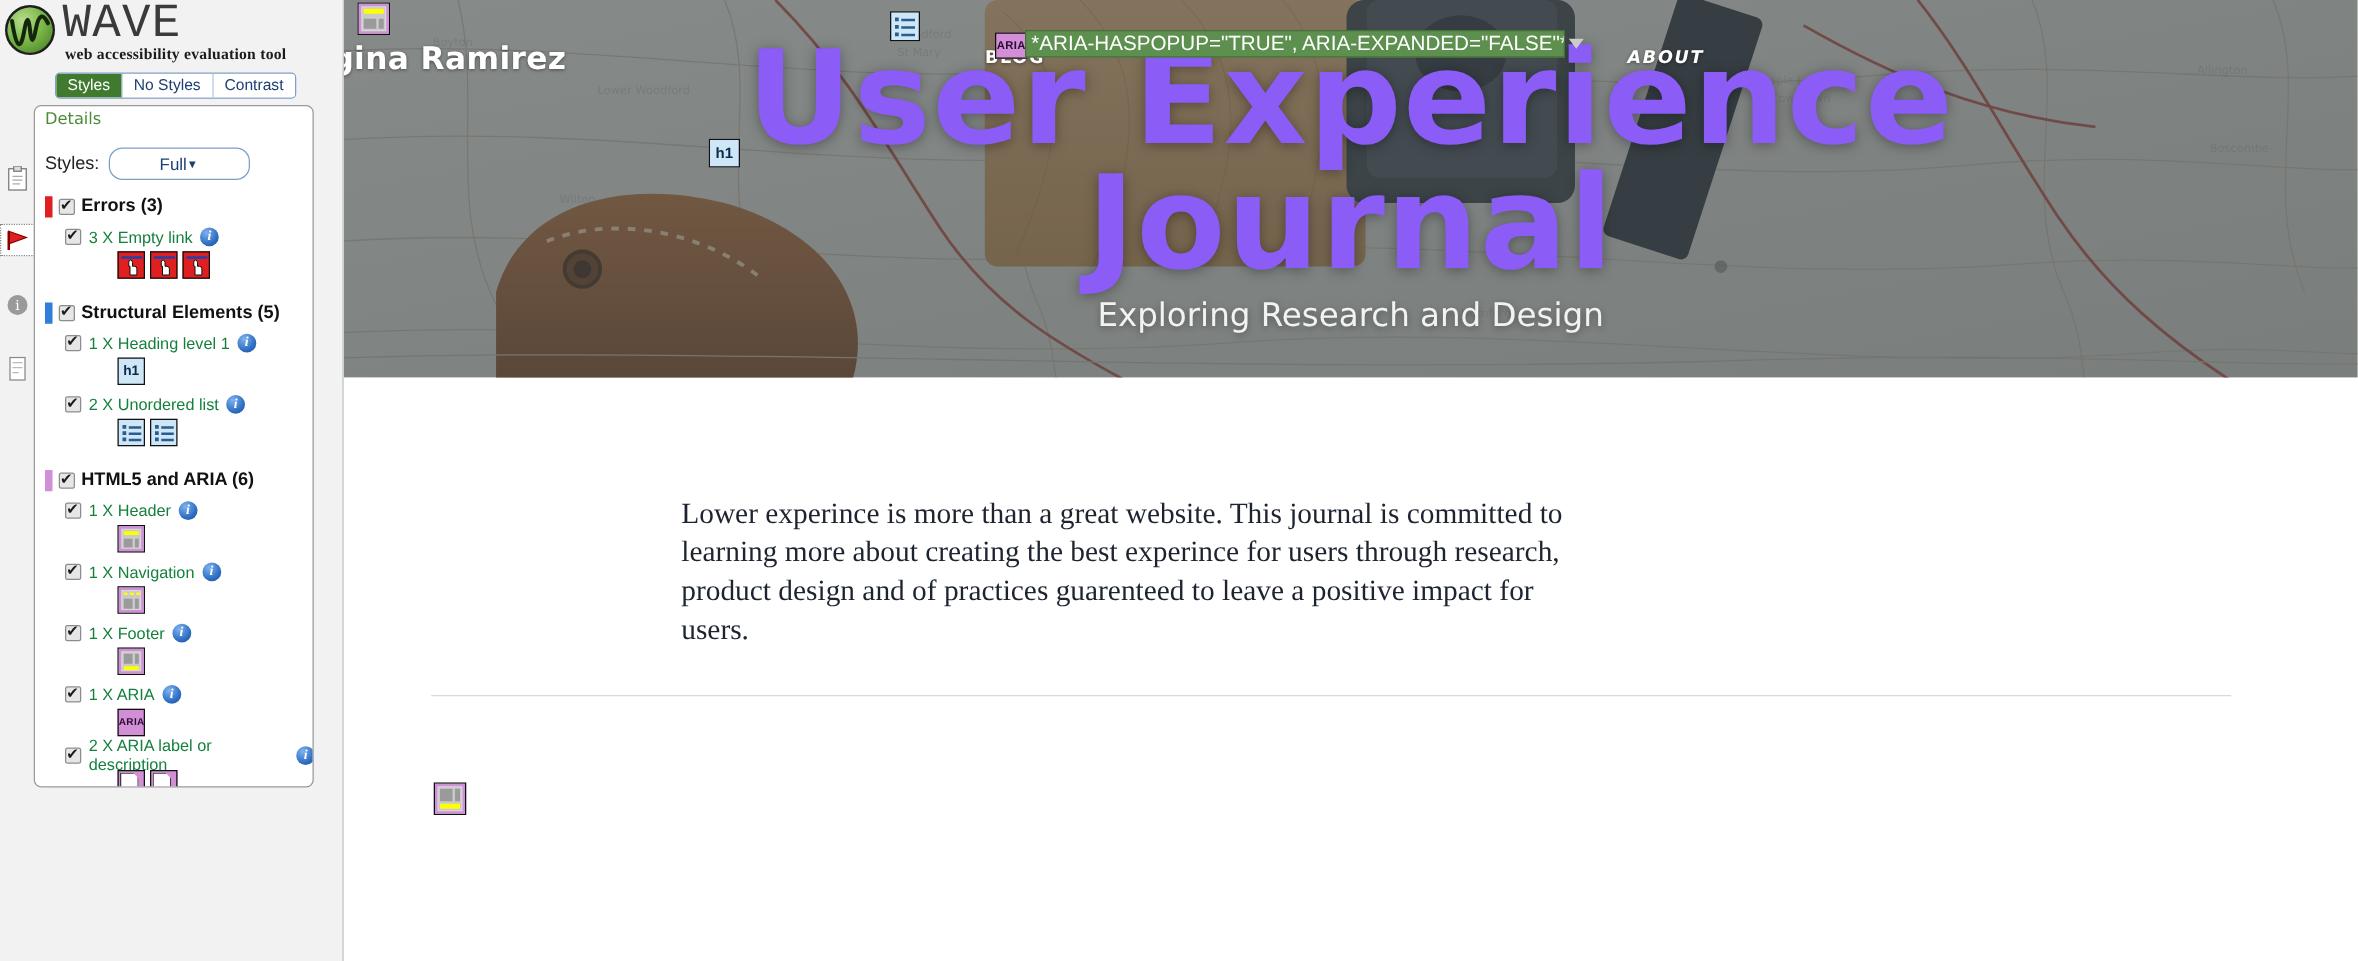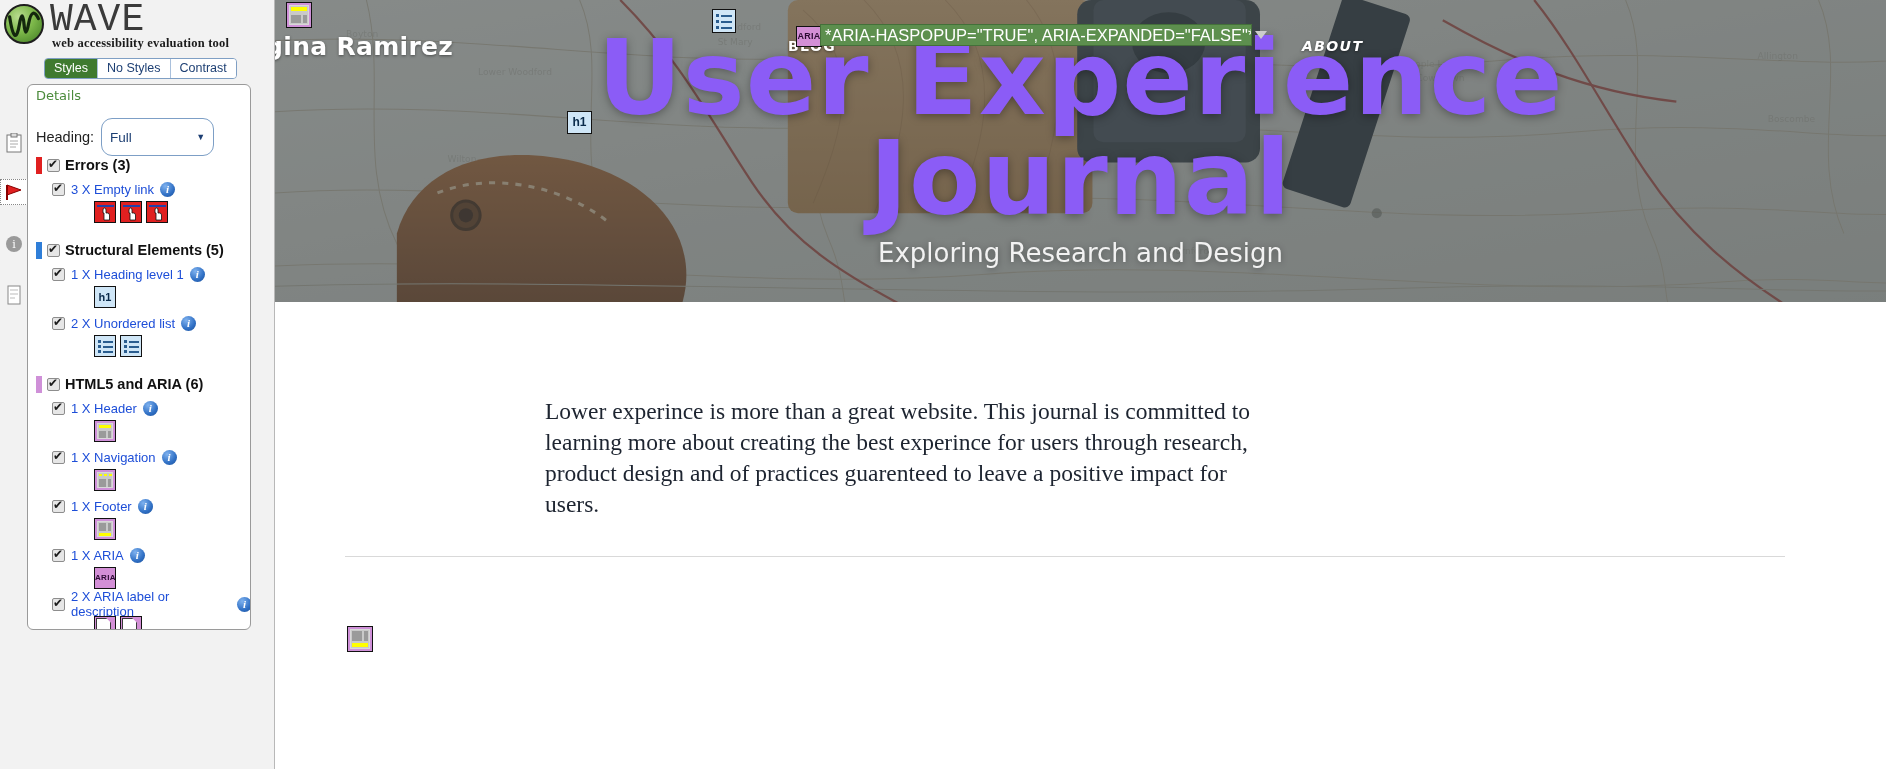--- a/index.html
+++ b/index.html
@@ -87,25 +87,25 @@
     position: absolute; left: 8px; top: 3px;
     font-size: 13px; color: #4b8b3b; font-weight: normal;
     font-family: "DejaVu Sans", sans-serif;
   }
   #filter-row {
     position: absolute; left: 8px; top: 33px;
     display: flex; align-items: center; gap: 7px;
   }
   #filter-label { font-size: 14.5px; color: #222; }
   #filter-select {
-    width: 113px; height: 38px; border: 1px solid #7d9fc6;
+    width: 113px; height: 26px; border: 1px solid #7d9fc6;
     border-radius: 11px; background: #ffffff;
     font-size: 13.5px; color: #1d3f73;
     display: flex; align-items: center; padding: 0 8px;
-    justify-content: space-between; cursor: pointer;
+    justify-content: center; cursor: pointer;
   }
   #filter-select .caret { font-size: 9px; color: #1d3f73; }
 
   #issue-list {
     position: absolute; left: 0; top: 62px; width: 224px; height: 484px;
     overflow: hidden;
   }
   .grp { margin-top: 9px; }
   .grp-head {
     display: flex; align-items: center; gap: 5px;
@@ -120,21 +120,21 @@
   .cbx::after {
     content: "✔"; position: absolute; left: 0px; top: -3px;
     font-size: 12px; color: #1a1a1a; line-height: 14px;
   }
   .grp-title {
     font-size: 14.5px; font-weight: bold; color: #111;
     font-family: "Liberation Sans", sans-serif;
   }
   .itm { padding-left: 24px; margin-top: 7px; }
   .itm-head { display: flex; align-items: center; gap: 6px; height: 16px; }
-  .itm-label { font-size: 13px; color: #1d4ed8; }
+  .itm-label { font-size: 13px; color: #15803d; }
   .info-dot {
     width: 15px; height: 15px; border-radius: 50%;
     background: radial-gradient(circle at 35% 28%, #7fb2ef 0%, #2f6fc4 60%, #1d4f96 100%);
     color: #fff; font-size: 11px; font-weight: bold; font-style: italic;
     display: flex; align-items: center; justify-content: center;
     font-family: "Liberation Serif", serif; cursor: pointer; flex: 0 0 auto;
   }
   .icon-row { display: flex; gap: 4px; padding-left: 42px; margin-top: 4px; }
 
   
@@ -294,21 +294,21 @@
         <line x1="4" y1="9" x2="12" y2="9" stroke="#bbb"></line>
         <line x1="4" y1="13" x2="9" y2="13" stroke="#bbb"></line>
       </svg>
     </div>
   </div>
 
   <div id="details-box">
     <div id="details-title">Details</div>
 
     <div id="filter-row">
-      <span id="filter-label">Heading:</span>
+      <span id="filter-label">Styles:</span>
       <div id="filter-select">
         <span>Full</span>
         <span class="caret">▼</span>
       </div>
     </div>
 
     <div id="issue-list">
 
       <div class="grp">
         <div class="grp-head">

